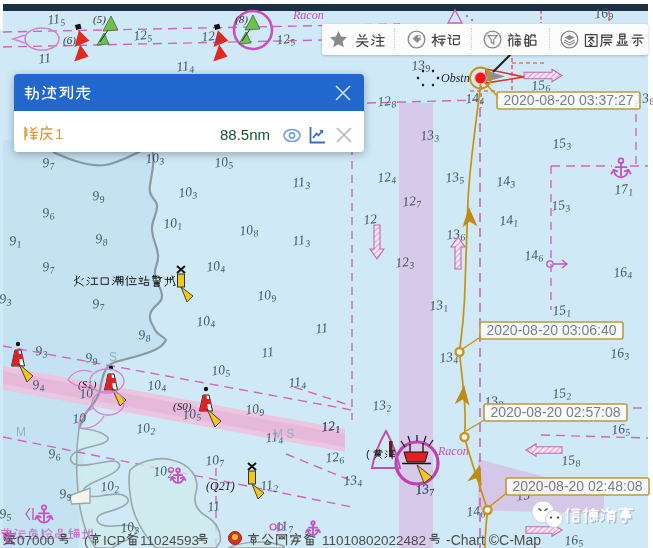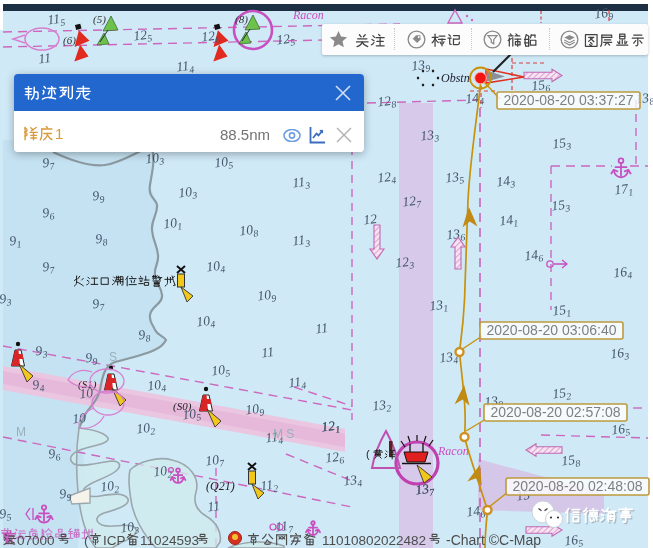--- a/index.html
+++ b/index.html
@@ -839,21 +839,21 @@
         <g transform="translate(16.05,1) scale(0.1500)" stroke="#d9983a" stroke-width="9" fill="none" stroke-linecap="round" stroke-linejoin="round">
           <path d="M48 4 L56 12"></path>
           <path d="M18 20 H86"></path>
           <path d="M18 20 V58 C18 74 14 84 8 92"></path>
           <path d="M32 50 H82"></path>
           <path d="M56 50 C56 68 46 82 30 92"></path>
           <path d="M58 62 C66 76 76 86 86 90"></path>
         </g>
         <text x="32.1" y="13.75" font-size="15" fill="#d9983a" font-family="Liberation Sans">1</text>
       </svg>
-  <div style="position:absolute;right:94px;top:15px;font-size:15px;color:#737373">88.5nm</div>
+  <div style="position:absolute;right:94px;top:15px;font-size:15px;color:#14532d">88.5nm</div>
   <svg style="position:absolute;left:269px;top:18px" width="18" height="13" viewBox="0 0 18 13">
         <ellipse cx="9" cy="6.5" rx="8" ry="6" fill="none" stroke="#6f9fe0" stroke-width="1.6"></ellipse>
         <circle cx="9" cy="6.5" r="2.6" fill="none" stroke="#6f9fe0" stroke-width="1.6"></circle>
       </svg>
   <svg style="position:absolute;left:295px;top:16px" width="16" height="17" viewBox="0 0 16 17">
         <path d="M1.5 0 V15.5 H16" fill="none" stroke="#3a6cc0" stroke-width="1.8"></path>
         <path d="M4 11 L7.5 6.5 L9.5 8.5 L13.5 3.5" fill="none" stroke="#3a6cc0" stroke-width="1.8"></path>
         <path d="M13.5 3.5 L10.8 3.8 M13.5 3.5 L13.2 6.2" stroke="#3a6cc0" stroke-width="1.4"></path>
       </svg>
   <svg style="position:absolute;left:322px;top:16px" width="16" height="16" viewBox="0 0 16 16">

